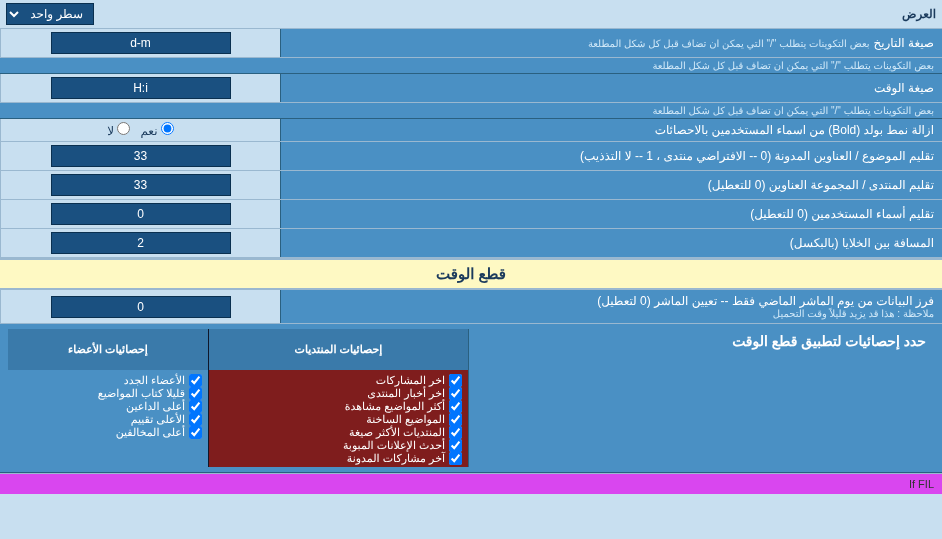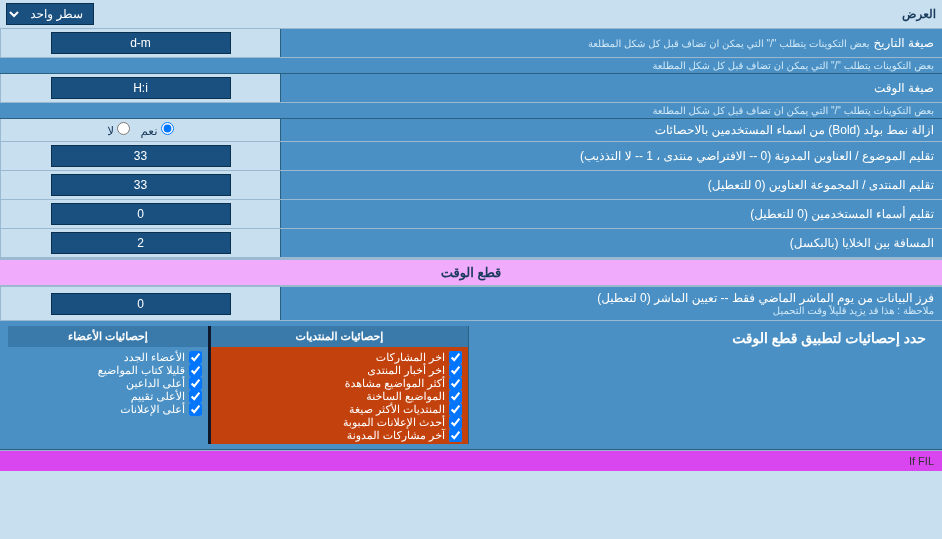--- a/index.html
+++ b/index.html
@@ -53,24 +53,24 @@
       color: #fff;
       border: 1px solid #0a3050;
       padding: 3px 8px;
       font-size: 12px;
       text-align: center;
       width: 180px;
       direction: ltr;
     }
 
     .section-header {
-      background: #f0abfc;
+      background: #fef9c3;
       color: #1a3a5c;
       font-weight: bold;
-      font-size: 13px;
+      font-size: 15px;
       padding: 5px 10px;
       text-align: center;
       border-bottom: 2px solid #9ab8d0;
       border-top: 2px solid #9ab8d0;
       width: 100%;
     }
 
     .radio-group {
       display: flex;
       align-items: center;
@@ -114,21 +114,21 @@
       background: #4a90c4;
       padding: 5px 8px;
       border-bottom: 1px solid #2a6080;
     }
 
     .col-header {
       background: #3a7aaa;
       color: #fff;
       font-weight: bold;
       font-size: 11px;
-      padding: 4px 6px;
+      padding: 14px 6px;
       text-align: center;
       margin-bottom: 2px;
     }
 
     .checkbox-item {
       display: flex;
       align-items: center;
       gap: 4px;
       color: #fff;
       font-size: 11px;
@@ -246,21 +246,21 @@
   </div>
 </div>
 
 <div class="checkboxes-section">
   <div style="display:flex; width:100%;">
 
     <div style="flex:1; background:#4a90c4; padding:4px 8px; color:#fff; font-size:14px; font-weight:bold; text-align:right; border-left:1px solid #2a6080;">
       <span>حدد إحصائيات لتطبيق قطع الوقت</span>
     </div>
 
-    <div style="width:260px; border-left:3px solid #0f172a; background:#c2410c;">
+    <div style="width:260px; border-left:1px solid #0f172a; background:#7f1d1d;">
       <div class="col-header">
         <span>إحصائيات المنتديات</span>
       </div>
       <div style="padding:2px 6px;">
         <div class="checkbox-item">
           <input type="checkbox" checked="" style="">
           <span>اخر المشاركات</span>
         </div>
         <div class="checkbox-item">
           <input type="checkbox" checked="" style="">
@@ -305,21 +305,21 @@
         <div class="checkbox-item">
           <input type="checkbox" checked="" style="">
           <span>أعلى الداعين</span>
         </div>
         <div class="checkbox-item">
           <input type="checkbox" checked="" style="">
           <span>الأعلى تقييم</span>
         </div>
         <div class="checkbox-item">
           <input type="checkbox" checked="" style="">
-          <span>أعلى الإعلانات</span>
+          <span>أعلى المخالفين</span>
         </div>
       </div>
     </div>
   </div>
 </div>
 
 <div style="background:#d946ef; color:#333; font-size:11px; padding:4px 8px; border-top:1px solid #9ab8d0;">
   <span>If FIL</span>
 </div>
 

